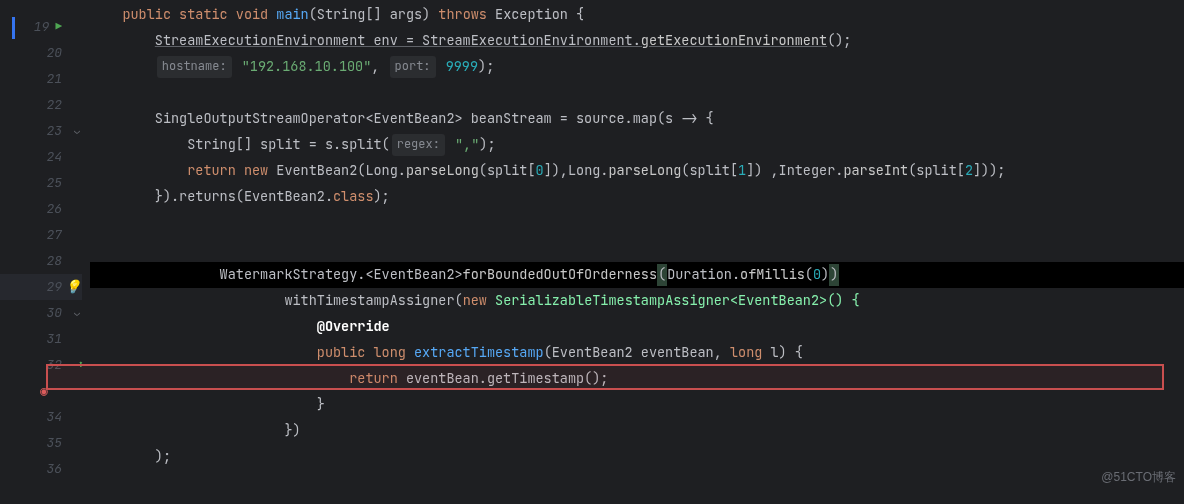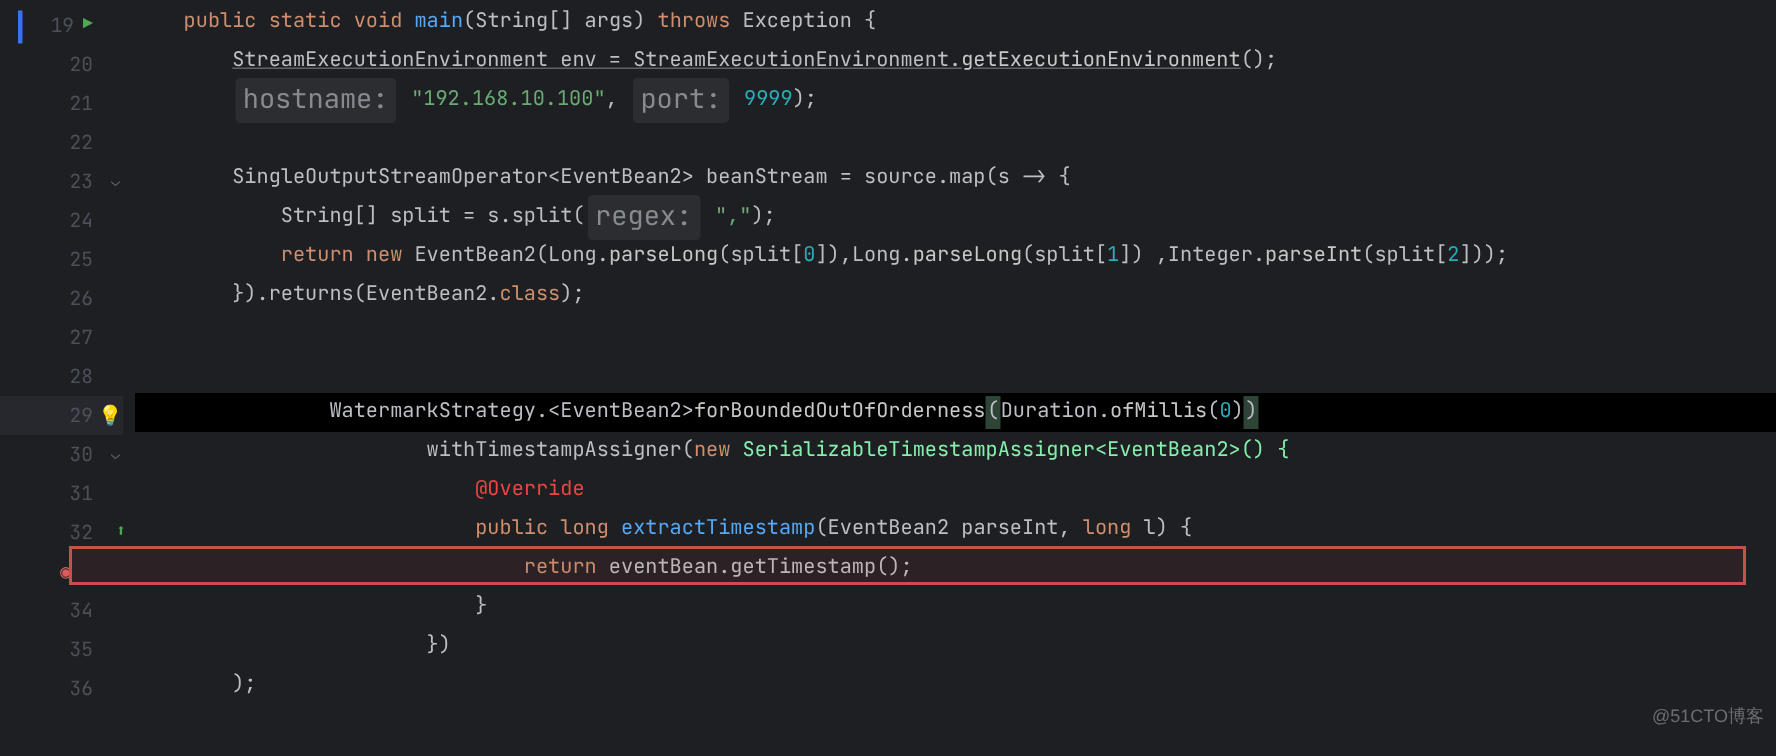--- a/index.html
+++ b/index.html
@@ -14,23 +14,24 @@
       height: 504px;
       position: relative;
     }
     .editor {
       display: flex;
       height: 100%;
     }
     .gutter {
       width: 82px;
       background: #1e1f22;
-      padding-top: 4px;
+      padding-top: 14px;
       flex-shrink: 0;
       position: relative;
+      font-style: italic;
     }
     .gutter-line {
       height: 26px;
       display: flex;
       align-items: center;
       justify-content: flex-end;
       padding-right: 20px;
       color: #4b5059;
       font-size: 13px;
       position: relative;
@@ -84,27 +85,27 @@
       align-items: center;
       white-space: pre;
       font-size: 13.5px;
       position: relative;
     }
     .kw { color: #cf8e6d; }
     .method { color: #56a8f5; }
     .method-italic { color: #c8c8c8; }
     .str { color: #6aab73; }
     .num-lit { color: #2aacb8; }
-    .annotation { color: #ef4444; }
+    .annotation { color: #ffffff; font-weight: bold; }
     .param-hint {
       background: #2b2d30;
       color: #868a91;
       padding: 1px 5px;
       border-radius: 3px;
-      font-size: 18px;
+      font-size: 12px;
       margin: 0 2px;
     }
     .underline { text-decoration: underline; text-decoration-color: #5f6268; }
     .highlight-bg {
       background: #2d4436;
       padding: 0 1px;
     }
     .hl-box-row {
       position: absolute;
       left: 46px;
@@ -200,21 +201,21 @@
     <div class="code-line"></div>
     <div class="code-line"><span>        </span><span>SingleOutputStreamOperator&lt;EventBean2&gt; beanStream = source.map(s -&gt; {</span></div>
     <div class="code-line"><span>            </span><span>String[] split = s.split(</span><span class="param-hint">regex:</span><span class="str"> ","</span><span>);</span></div>
     <div class="code-line"><span>            </span><span class="kw">return </span><span class="kw">new </span><span>EventBean2(Long.</span><span class="method-italic">parseLong</span><span>(split[</span><span class="num-lit">0</span><span>]),Long.</span><span class="method-italic">parseLong</span><span>(split[</span><span class="num-lit">1</span><span>]) ,Integer.</span><span class="method-italic">parseInt</span><span>(split[</span><span class="num-lit">2</span><span>]));</span></div>
     <div class="code-line"><span>        </span><span>}).returns(EventBean2.</span><span class="kw">class</span><span>);</span></div>
     <div class="code-line"></div>
     <div class="code-line"><span>        </span></div>
     <div class="code-line" style="background:#000000;"><span>                </span><span>WatermarkStrategy.&lt;EventBean2&gt;</span><span class="method-italic">forBoundedOutOfOrderness</span><span class="highlight-bg">(</span><span>Duration.</span><span class="method-italic">ofMillis</span><span>(</span><span class="num-lit">0</span><span>)</span><span class="highlight-bg">)</span></div>
     <div class="code-line"><span>                        </span><span></span><span>withTimestampAssigner</span><span>(</span><span class="kw">new </span><span style="color:#86efac">SerializableTimestampAssigner&lt;EventBean2&gt;() {</span></div>
     <div class="code-line"><span>                            </span><span class="annotation">@Override</span></div>
-    <div class="code-line"><span>                            </span><span class="kw">public </span><span class="kw">long </span><span class="method">extractTimestamp</span><span>(EventBean2 parseInt, </span><span class="kw">long </span><span>l) {</span></div>
+    <div class="code-line"><span>                            </span><span class="kw">public </span><span class="kw">long </span><span class="method">extractTimestamp</span><span>(EventBean2 eventBean, </span><span class="kw">long </span><span>l) {</span></div>
     <div class="code-line"><span>                                </span><span class="kw">return </span><span>eventBean.getTimestamp();</span></div>
     <div class="code-line"><span>                            </span><span>}</span></div>
     <div class="code-line"><span>                        </span><span>})</span></div>
     <div class="code-line"><span>        </span><span>);</span></div>
   </div>
 </div>
 
 <div class="hl-box-row"></div>
 <div class="watermark">@51CTO博客</div>
 

